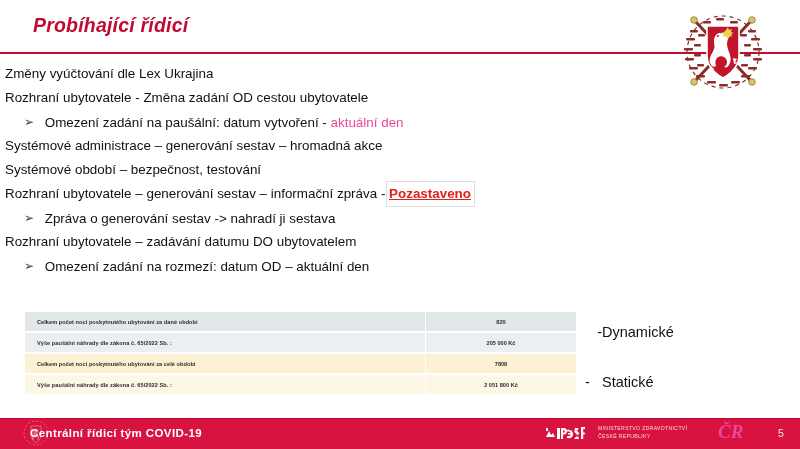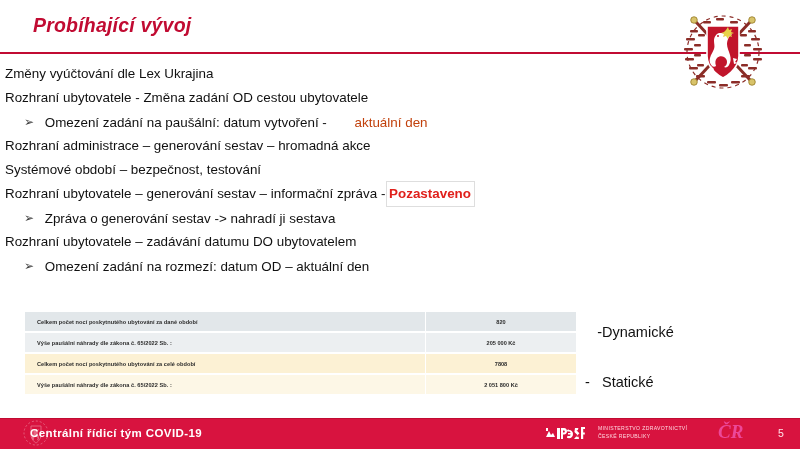--- a/index.html
+++ b/index.html
@@ -72,26 +72,26 @@
   .line.level1 { padding-left: 24px; }
   .line .bullet {
     display: inline-block;
     width: 17px;
     color: #3d3d3d;
     font-size: 12px;
     font-family: "DejaVu Sans", sans-serif;
     vertical-align: 1px;
   }
   .hl-red {
-    color: #c2410c;
-    margin-left: 24px;
+    color: #ec4899;
   }
   .hl-strong {
     color: #e0201b;
     font-weight: bold;
+    text-decoration: underline;
   }
   .selbox {
     display: inline-block;
     outline: 1px solid #dedede;
     padding: 0 3px 0 2px;
     margin-left: -2px;
   }
 
   
   .data-table {
@@ -217,21 +217,21 @@
     font-size: 10.5px;
     color: #ffe3ea;
     white-space: nowrap;
   }
 </style>
 </head>
 <body>
 
 <div id="slide">
 
-  <div class="slide-title">Probíhající vývoj</div>
+  <div class="slide-title">Probíhající řídicí</div>
   <div class="header-rule"></div>
 
   <svg class="emblem" viewBox="0 0 94 88">
 
     <g stroke="#8a2c26" stroke-width="3" fill="none">
       <line x1="20" y1="14" x2="74" y2="72"></line>
       <line x1="74" y1="14" x2="20" y2="72"></line>
     </g>
     <g fill="#d8c36a" stroke="#8a6b14" stroke-width="0.7">
       <circle cx="18" cy="12" r="3.3"></circle>
@@ -297,21 +297,21 @@
     <div class="line level0">
       <span>Rozhraní ubytovatele - Změna zadání OD cestou ubytovatele</span>
     </div>
 
     <div class="line level1">
       <span class="bullet">➢</span>
       <span>Omezení zadání na paušální: datum vytvoření - </span><span class="hl-red">aktuální den</span>
     </div>
 
     <div class="line level0">
-      <span>Rozhraní administrace – generování sestav – hromadná akce</span>
+      <span>Systémové administrace – generování sestav – hromadná akce</span>
     </div>
 
 
     <div class="line level0">
       <span>Systémové období – bezpečnost, testování</span>
     </div>
 
     <div class="line level0">
       <span>Rozhraní ubytovatele – generování sestav – informační zpráva - </span><span class="hl-strong selbox">Pozastaveno</span>
     </div>

